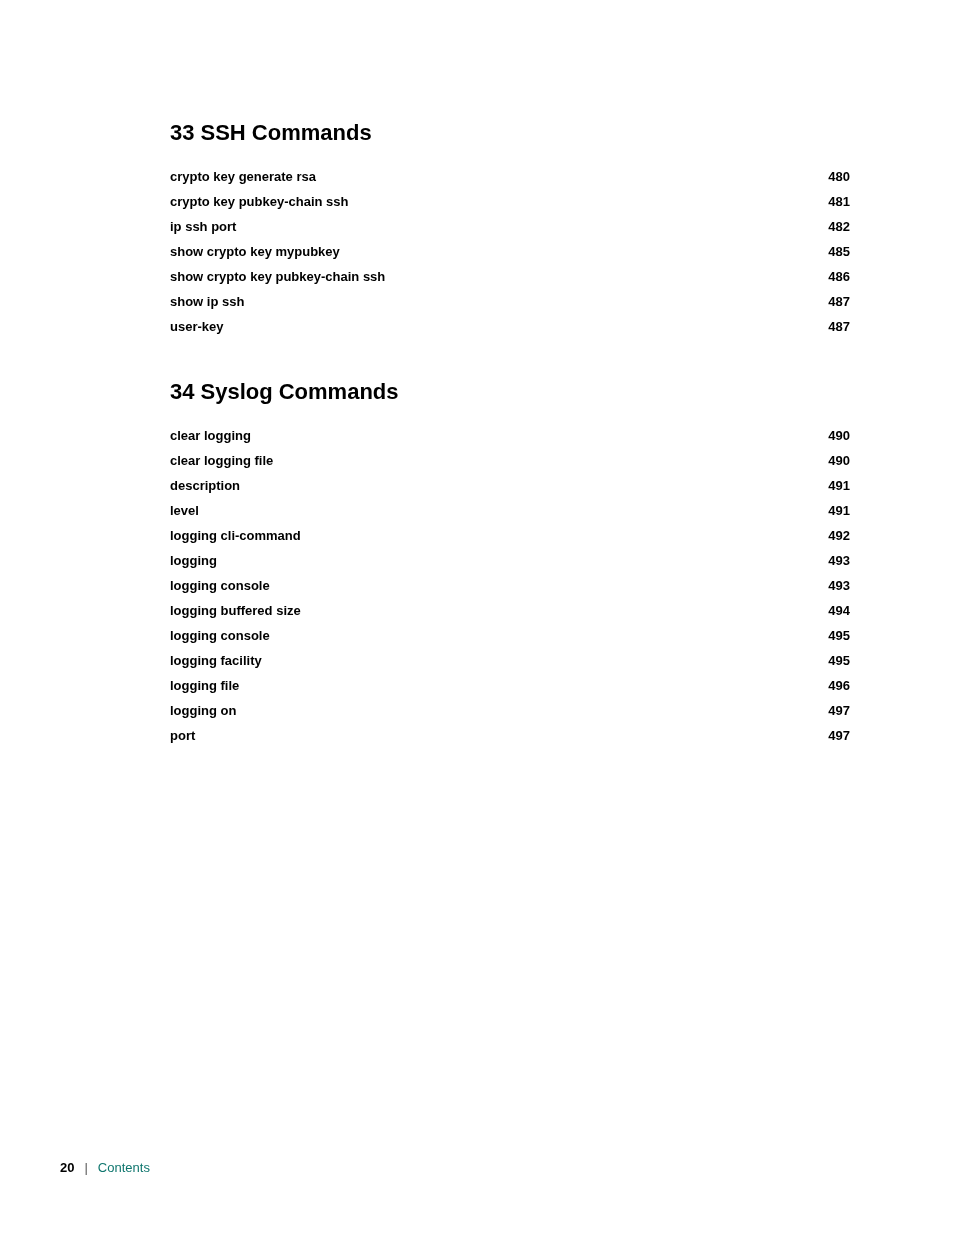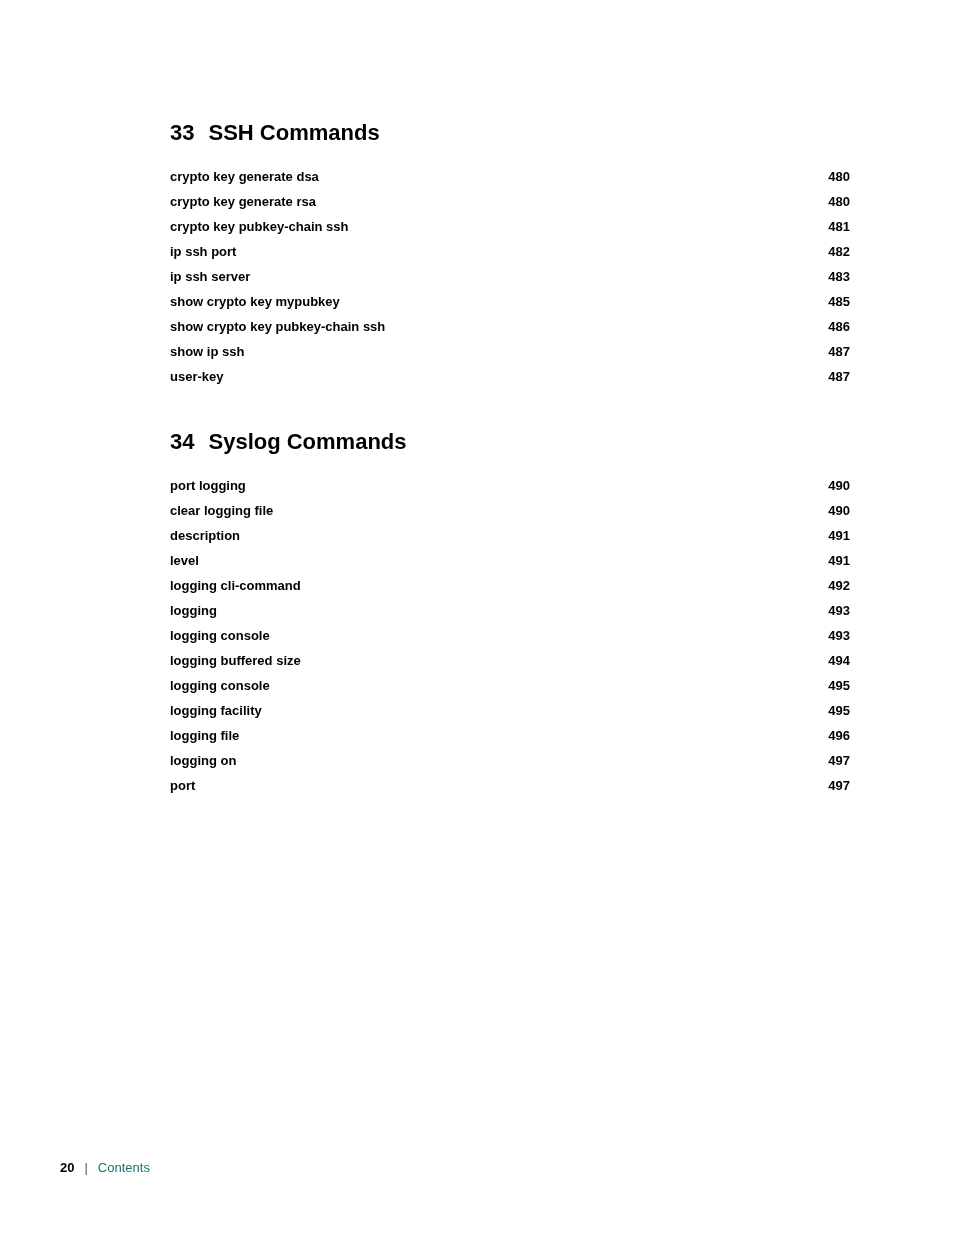--- a/index.html
+++ b/index.html
@@ -30,21 +30,21 @@
 
     .section-header {
       display: flex;
       align-items: baseline;
       margin-bottom: 18px;
     }
 
     .section-number {
       font-size: 22px;
       font-weight: bold;
-      margin-right: 14px;
+      margin-right: 6px;
       color: #000;
     }
 
     .section-title {
       font-size: 22px;
       font-weight: bold;
       color: #000;
     }
 
     .toc-table {
@@ -115,38 +115,30 @@
 
 <div class="page-container">
   <div class="section">
     <div class="section-header">
       <span class="section-number">33</span>
       <span class="section-title">SSH Commands</span>
     </div>
     <table class="toc-table">
       <tbody id="section-33-tbody">
           <tr>
-      <td class="entry-name">crypto key generate dsa</td>
-      <td class="entry-page">480</td>
-    </tr>
-          <tr>
       <td class="entry-name">crypto key generate rsa</td>
       <td class="entry-page">480</td>
     </tr>
           <tr>
       <td class="entry-name">crypto key pubkey-chain ssh</td>
       <td class="entry-page">481</td>
     </tr>
           <tr>
       <td class="entry-name">ip ssh port</td>
       <td class="entry-page">482</td>
-    </tr>
-          <tr>
-      <td class="entry-name">ip ssh server</td>
-      <td class="entry-page">483</td>
     </tr>
           <tr>
       <td class="entry-name">show crypto key mypubkey</td>
       <td class="entry-page">485</td>
     </tr>
           <tr>
       <td class="entry-name">show crypto key pubkey-chain ssh</td>
       <td class="entry-page">486</td>
     </tr>
           <tr>
@@ -162,21 +154,21 @@
   </div>
 
   <div class="section section-34">
     <div class="section-header">
       <span class="section-number">34</span>
       <span class="section-title">Syslog Commands</span>
     </div>
     <table class="toc-table">
       <tbody id="section-34-tbody">
           <tr>
-      <td class="entry-name">port logging</td>
+      <td class="entry-name">clear logging</td>
       <td class="entry-page">490</td>
     </tr>
           <tr>
       <td class="entry-name">clear logging file</td>
       <td class="entry-page">490</td>
     </tr>
           <tr>
       <td class="entry-name">description</td>
       <td class="entry-page">491</td>
     </tr>

